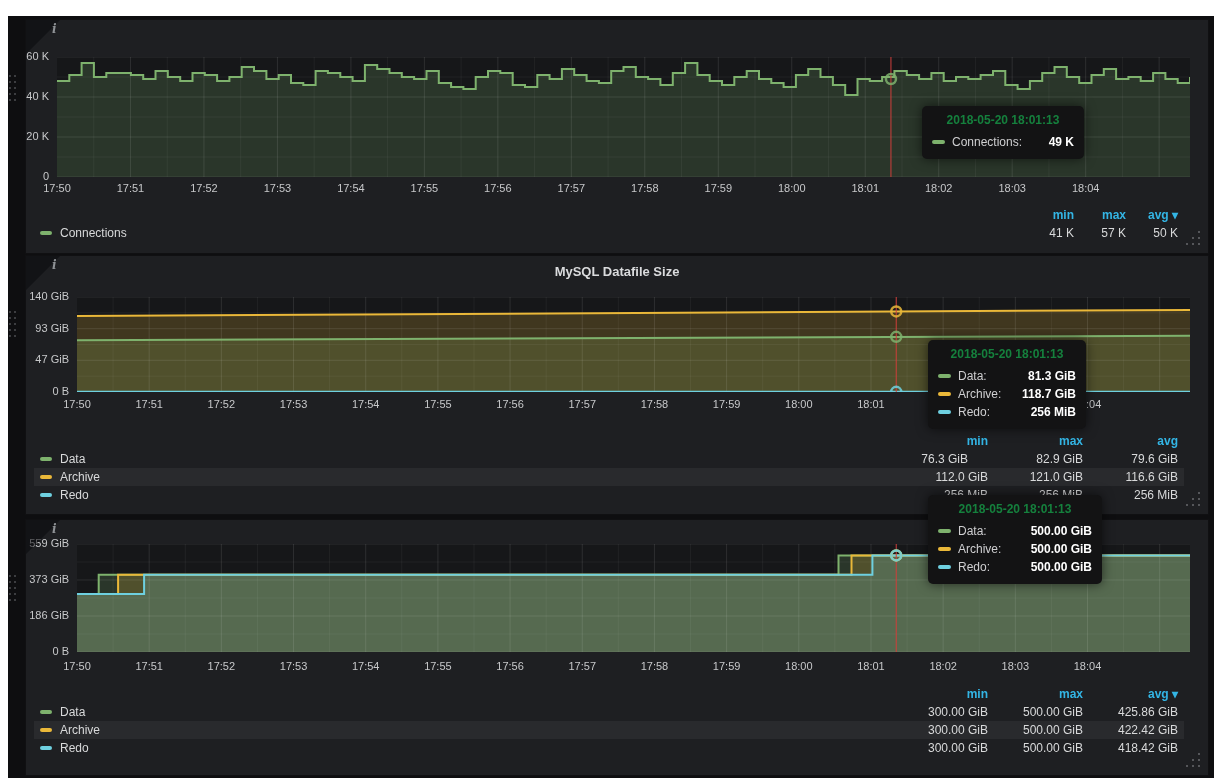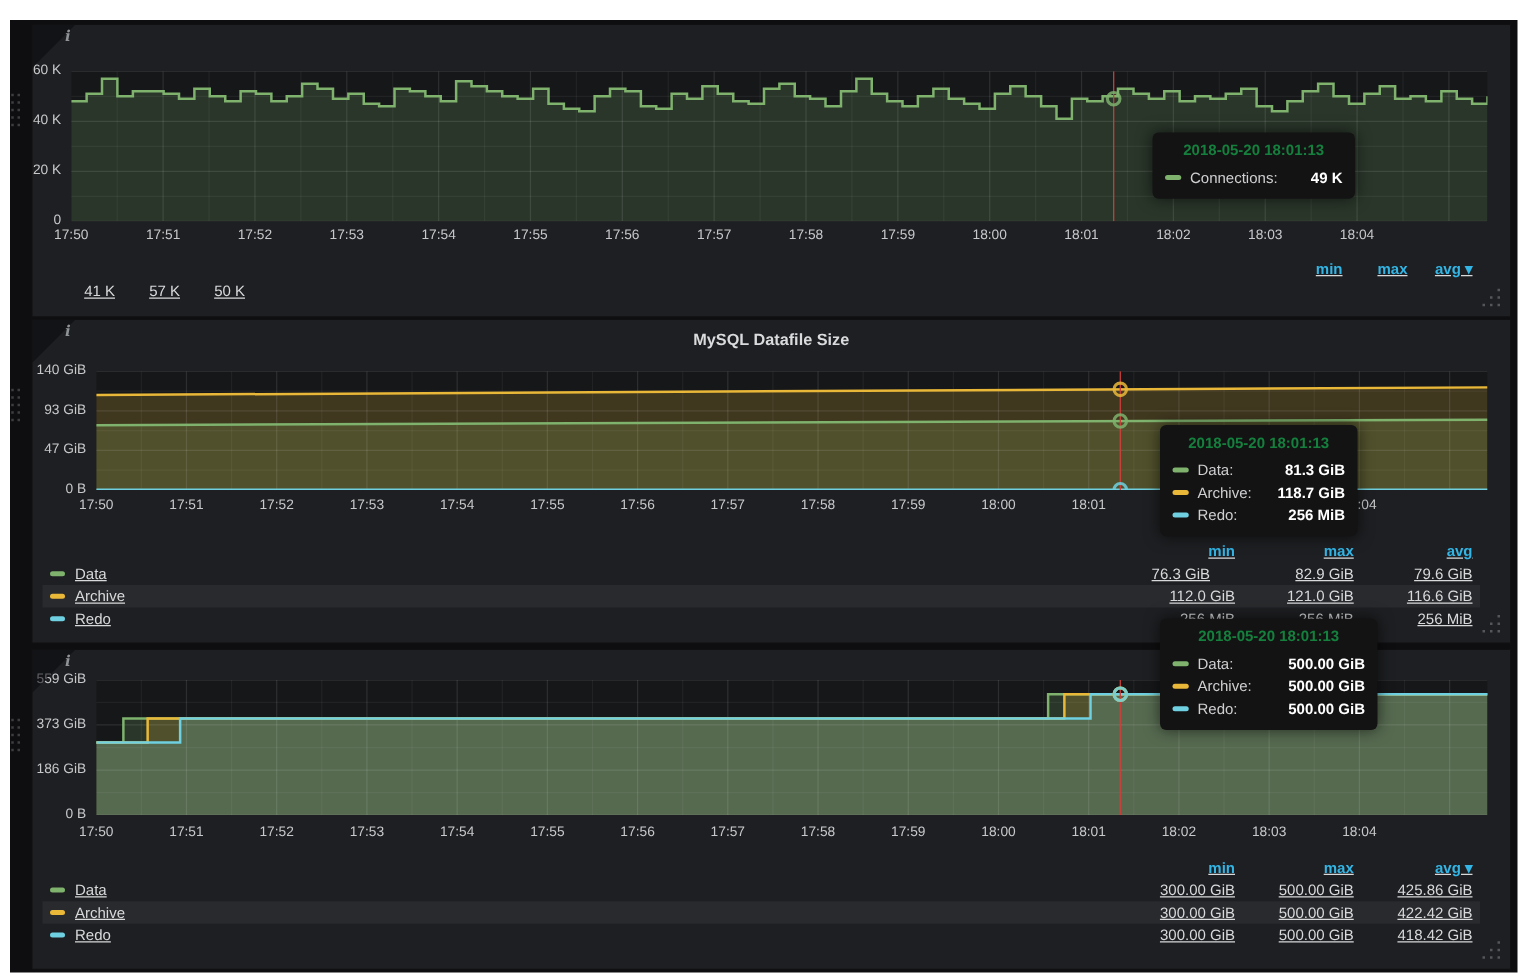--- a/index.html
+++ b/index.html
@@ -12,21 +12,21 @@
   .ptitle{position:absolute;top:8px;left:0;width:100%;text-align:center;font-size:13px;font-weight:bold;color:#dadbdd;cursor:pointer;z-index:3;}
   .corner{position:absolute;top:0;left:0;width:0;height:0;border-top:34px solid rgba(10,10,12,0.55);border-right:34px solid transparent;z-index:2;}
   .corner-i{position:absolute;top:2px;left:26px;font-size:12px;font-weight:bold;color:#8f9296;font-family:"DejaVu Serif",serif;font-style:italic;z-index:3;}
   .draghandle{position:absolute;left:-17px;top:55px;width:2px;height:2px;background:#3c3d40;
     box-shadow:5px 0 #3c3d40,0 6px #3c3d40,5px 6px #3c3d40,0 12px #3c3d40,5px 12px #3c3d40,0 18px #3c3d40,5px 18px #3c3d40,0 24px #3c3d40,5px 24px #3c3d40;}
   .plotwrap{position:absolute;}
   .plotwrap svg{display:block;}
   .ylab{position:absolute;text-align:right;font-size:11px;color:#c7c8ca;z-index:1;}
   .xlab{position:absolute;transform:translateX(-50%);font-size:11px;color:#c7c8ca;white-space:nowrap;z-index:1;}
   .legend{position:absolute;left:8px;right:24px;z-index:1;}
-  .lg-row{display:flex;align-items:center;height:18px;padding:0 6px;font-size:12px;color:#d8d9da;text-decoration:underline;}
+  .lg-row{display:flex;align-items:center;height:18px;padding:0 6px;font-size:12px;color:#d8d9da;}
   .lg-name{display:flex;align-items:center;flex:1;cursor:pointer;}
   .lg-dash{width:12px;height:4px;border-radius:2px;margin-right:8px;}
   .lg-cell{text-align:right;white-space:nowrap;}
   .lg-head .lg-cell{color:#33b5e5;font-weight:bold;cursor:pointer;}
   .gtooltip{position:absolute;z-index:30;background:#131314;border-radius:5px;padding:7px 10px 8px 10px;font-size:12px;color:#d8d9da;box-shadow:0 0 12px rgba(0,0,0,0.6);white-space:nowrap;}
   .gtt-time{font-weight:bold;text-align:center;color:#15803d;margin-bottom:6px;}
   .gtt-row{display:flex;align-items:center;height:18px;}
   .gtt-dash{width:13px;height:4px;border-radius:2px;margin-right:7px;flex:none;}
   .gtt-lbl{color:#cfcfd1;margin-right:16px;}
   .gtt-val{margin-left:auto;font-weight:bold;color:#ffffff;}
@@ -90,20 +90,24 @@
         </svg>
       </div>
     <div class="legend" style="top: 186px;">
         <div class="lg-row lg-head">
           <div class="lg-name"></div>
           <div class="lg-cell" style="width: 52px;">min</div>
           <div class="lg-cell" style="width: 52px;">max</div>
           <div class="lg-cell" style="width: 52px;">avg ▾</div>
         </div>
         <div class="lg-row">
+          <div class="lg-name">
+            <div class="lg-dash" style="background: rgb(126, 178, 109);"></div>
+            <span>Connections</span>
+          </div>
           <div class="lg-cell" style="width: 52px;">41 K</div>
           <div class="lg-cell" style="width: 52px;">57 K</div>
           <div class="lg-cell" style="width: 52px;">50 K</div>
         </div>
       </div>
     <span class="resize"></span>
   <div class="ylab" style="left: 0px; width: 23px; top: 150px;">0</div>
       <div class="ylab" style="left: 0px; width: 23px; top: 110px;">20 K</div>
       <div class="ylab" style="left: 0px; width: 23px; top: 70px;">40 K</div>
       <div class="ylab" style="left: 0px; width: 23px; top: 30px;">60 K</div>

